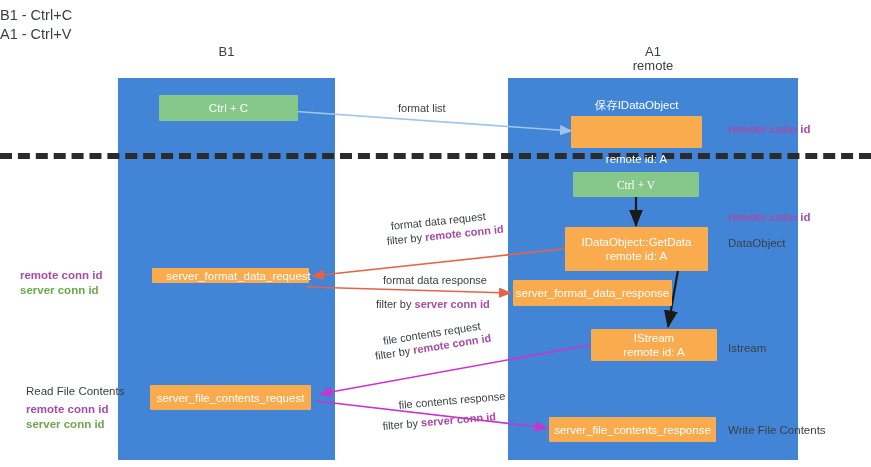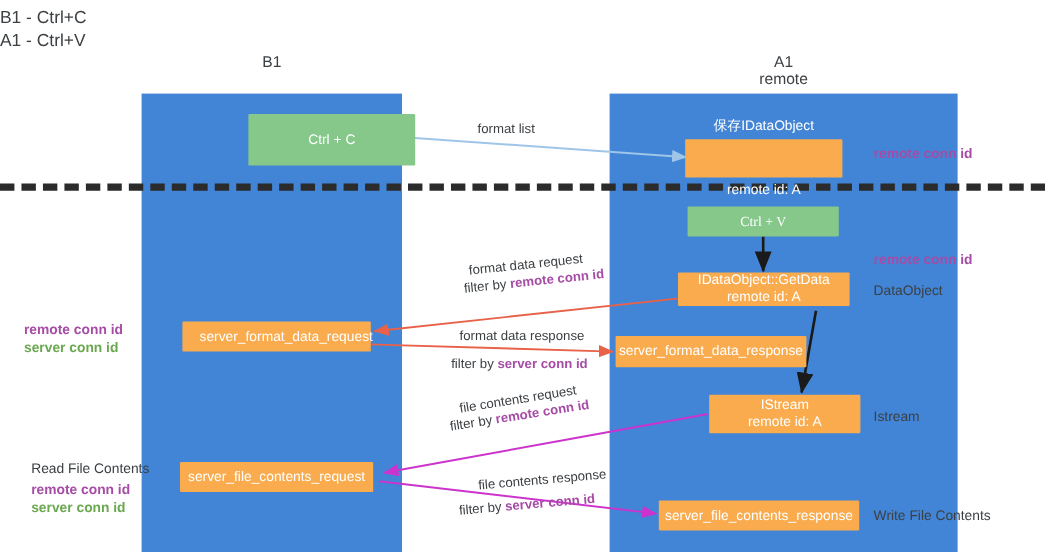--- a/index.html
+++ b/index.html
@@ -141,39 +141,39 @@
 
     <line x1="680" y1="259" x2="668" y2="327" stroke="#1a1a1a" stroke-width="2.2" marker-end="url(#ah-black)"></line>
 
     <line x1="590" y1="345" x2="320" y2="394" stroke="#cc33cc" stroke-width="1.6" marker-end="url(#ah-mag)"></line>
 
     <line x1="316" y1="401" x2="547" y2="428" stroke="#cc33cc" stroke-width="1.6" marker-end="url(#ah-mag)"></line>
   </svg>
 
   <div class="dashline"></div>
 
-  <div class="node green" style="left:159px; top:95px; width:139px; height:43px;margin-left:48px;">
+  <div class="node green" style="left:159px; top:95px; width:139px; height:26px;">
     <div>Ctrl + C</div>
   </div>
 
   <div class="node orange" style="left:571px; top:116px; width:131px; height:32px;gap:40px;">
     <div>保存IDataObject</div>
     <div>remote id: A</div>
   </div>
 
   <div class="node green" style="left:573px; top:172px; width:126px; height:25px;font-family:Liberation Serif, serif;">
     <div>Ctrl + V</div>
   </div>
 
-  <div class="node orange" style="left:565px; top:227px; width:143px; height:28px;">
+  <div class="node orange" style="left:565px; top:227px; width:143px; height:44px;">
     <div>IDataObject::GetData</div>
     <div>remote id: A</div>
   </div>
 
-  <div class="node orange" style="left:152px; top:268px; width:157px; height:25px;padding-left:16px;">
+  <div class="node orange" style="left:152px; top:268px; width:157px; height:15px;padding-left:16px;">
     <div>server_format_data_request</div>
   </div>
 
   <div class="node orange" style="left:513px; top:280px; width:159px; height:26px;">
     <div>server_format_data_response</div>
   </div>
 
   <div class="node orange" style="left:591px; top:329px; width:126px; height:32px;">
     <div>IStream</div>
     <div>remote id: A</div>

